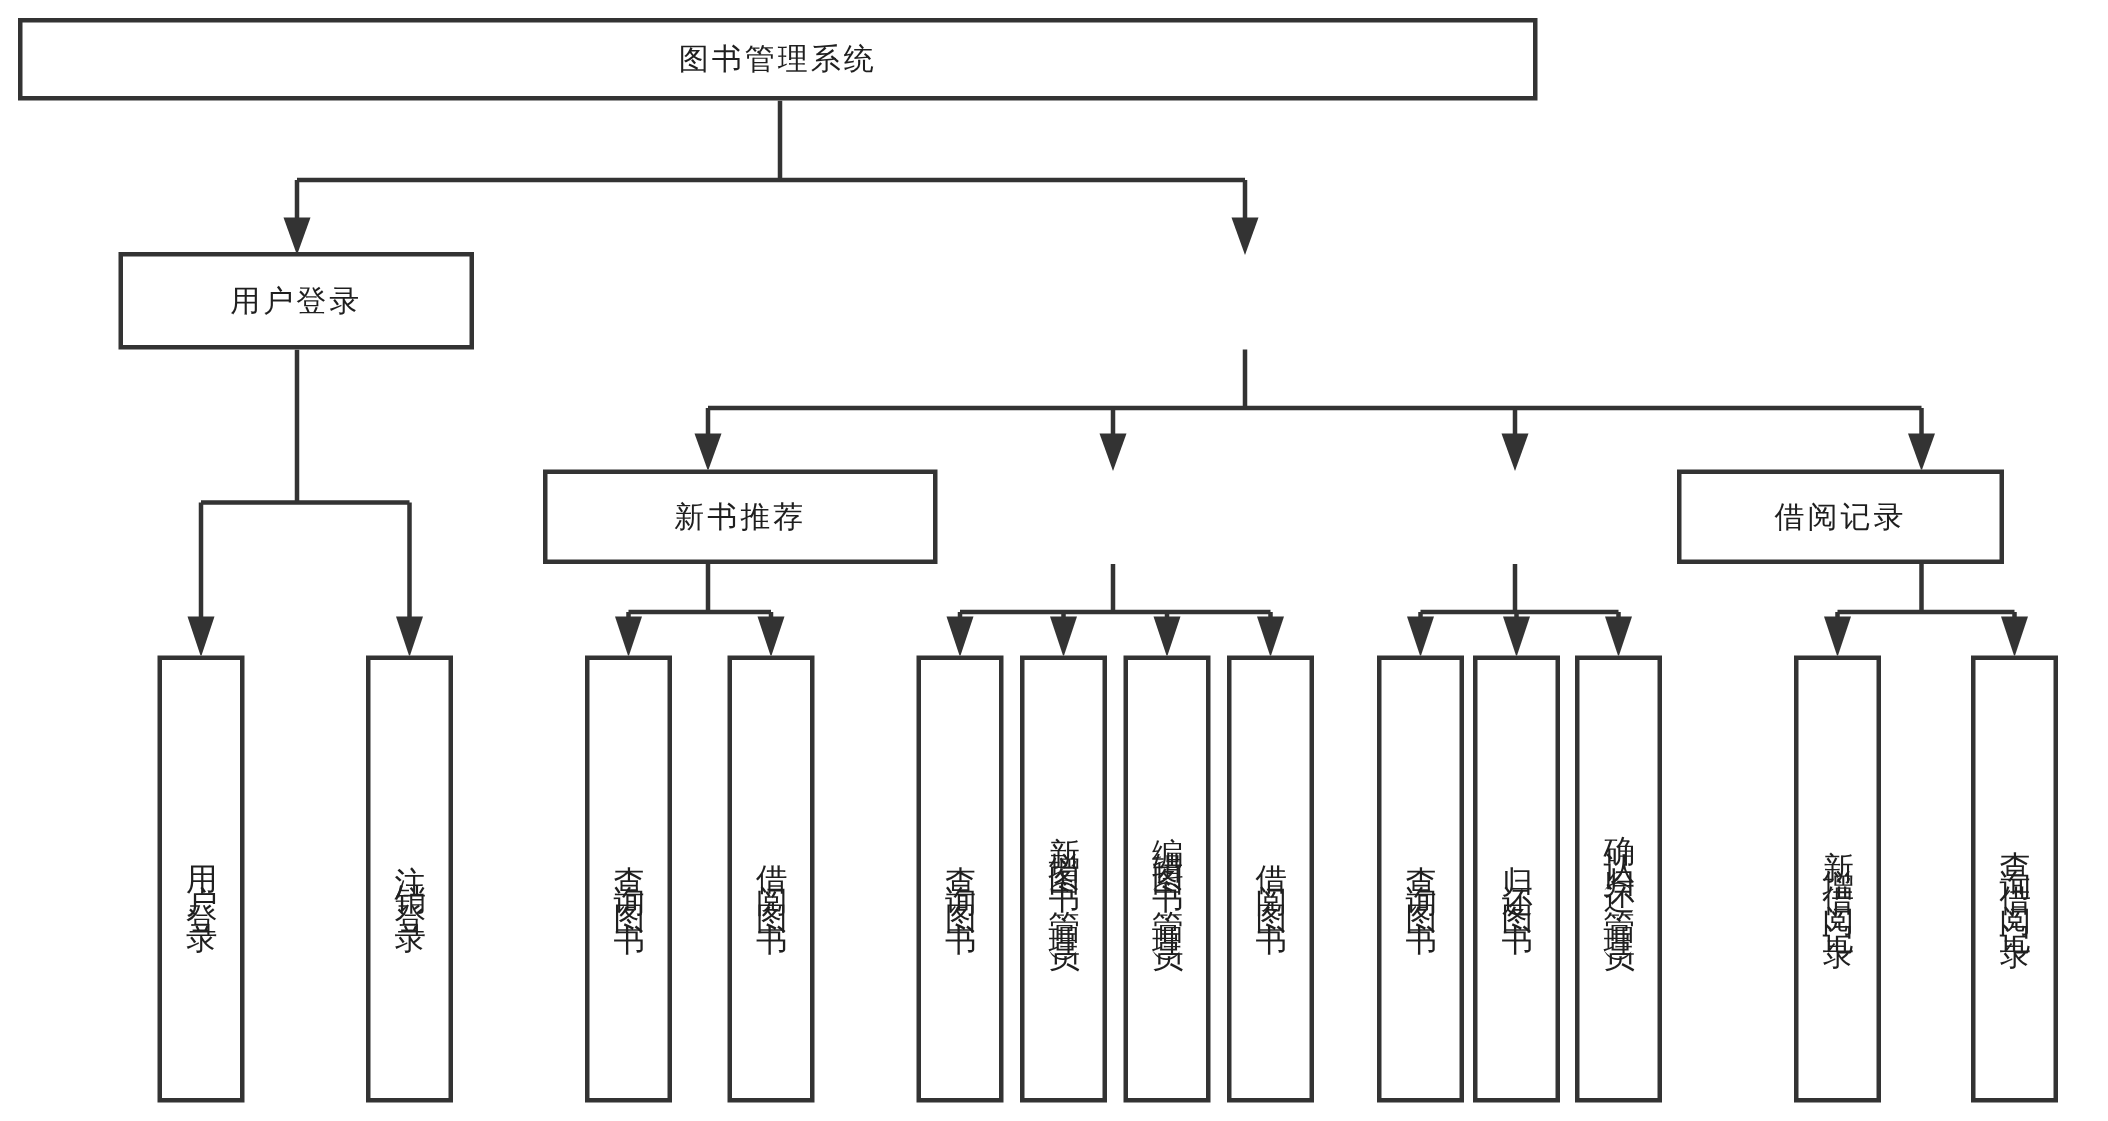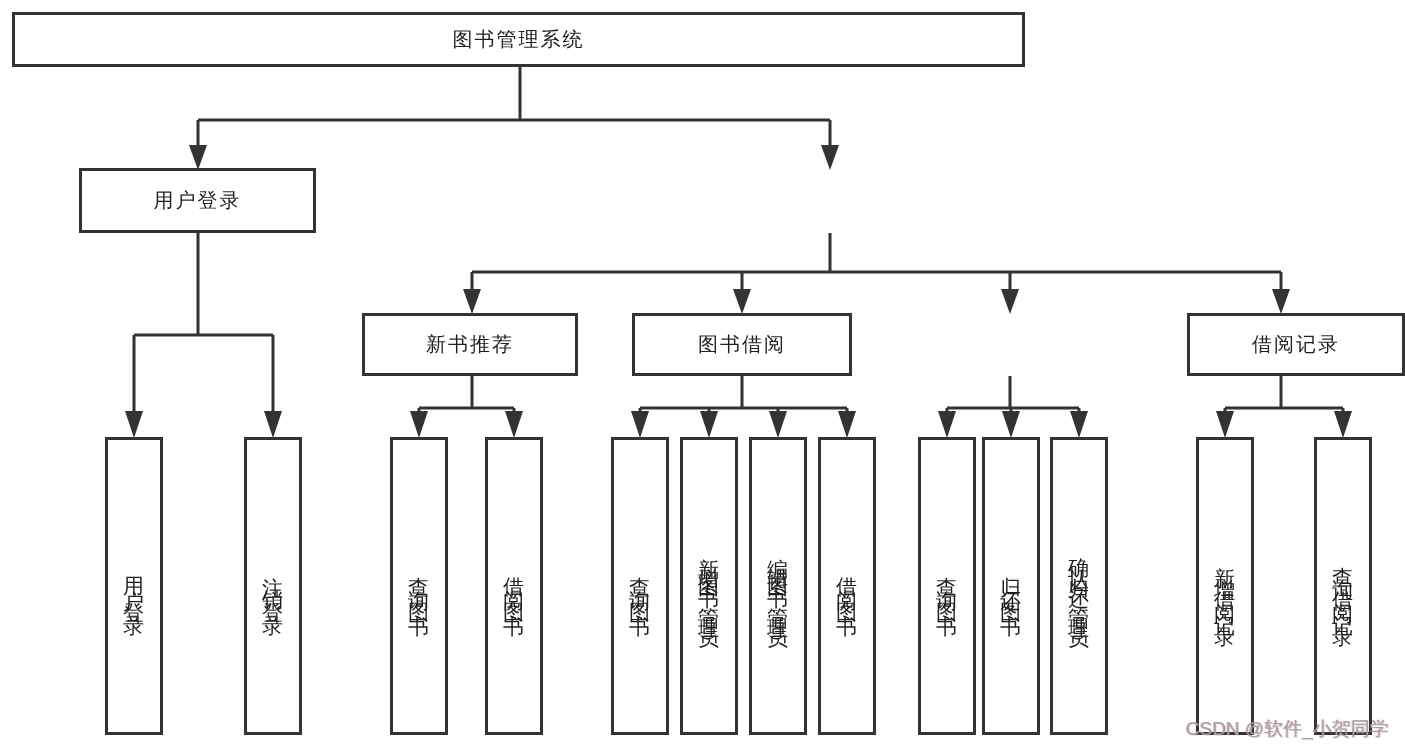--- a/index.html
+++ b/index.html
@@ -87,27 +87,24 @@
   </svg>
 
   <div class="node hnode" style="left:12px;top:12px;width:1013px;height:55px">
     <span>图书管理系统</span>
   </div>
 
   <div class="node hnode" style="left:79px;top:168px;width:237px;height:65px">
     <span>用户登录</span>
   </div>
 
-  <div class="node hnode" style="left:362px;top:313px;width:216px;height:63px">
+  <div class="node hnode" style="left:362px;top:313px;width:263px;height:63px">
     <span>新书推荐</span>
   </div>
-  <div class="node hnode" style="left:632px;top:313px;width:220px;height:63px">
-    <span>图书借阅</span>
-  </div>
-  <div class="node hnode" style="left:1187px;top:313px;width:218px;height:63px">
+  <div class="node hnode" style="left:1118px;top:313px;width:218px;height:63px">
     <span>借阅记录</span>
   </div>
 
   <div class="node vnode" style="left:105px;top:437px;width:58px;height:298px">
     <span class="ls4">用户登录</span>
   </div>
   <div class="node vnode" style="left:244px;top:437px;width:58px;height:298px">
     <span class="ls4">注销登录</span>
   </div>
 
@@ -141,15 +138,14 @@
     <span class="lslong">确认归还（管理员）</span>
   </div>
 
   <div class="node vnode" style="left:1196px;top:437px;width:58px;height:298px">
     <span class="ls6">新增借阅记录</span>
   </div>
   <div class="node vnode" style="left:1314px;top:437px;width:58px;height:298px">
     <span class="ls6">查询借阅记录</span>
   </div>
 
-  <div class="watermark">CSDN @软件_小贺同学</div>
 
 </div>
 
 </body></html>

